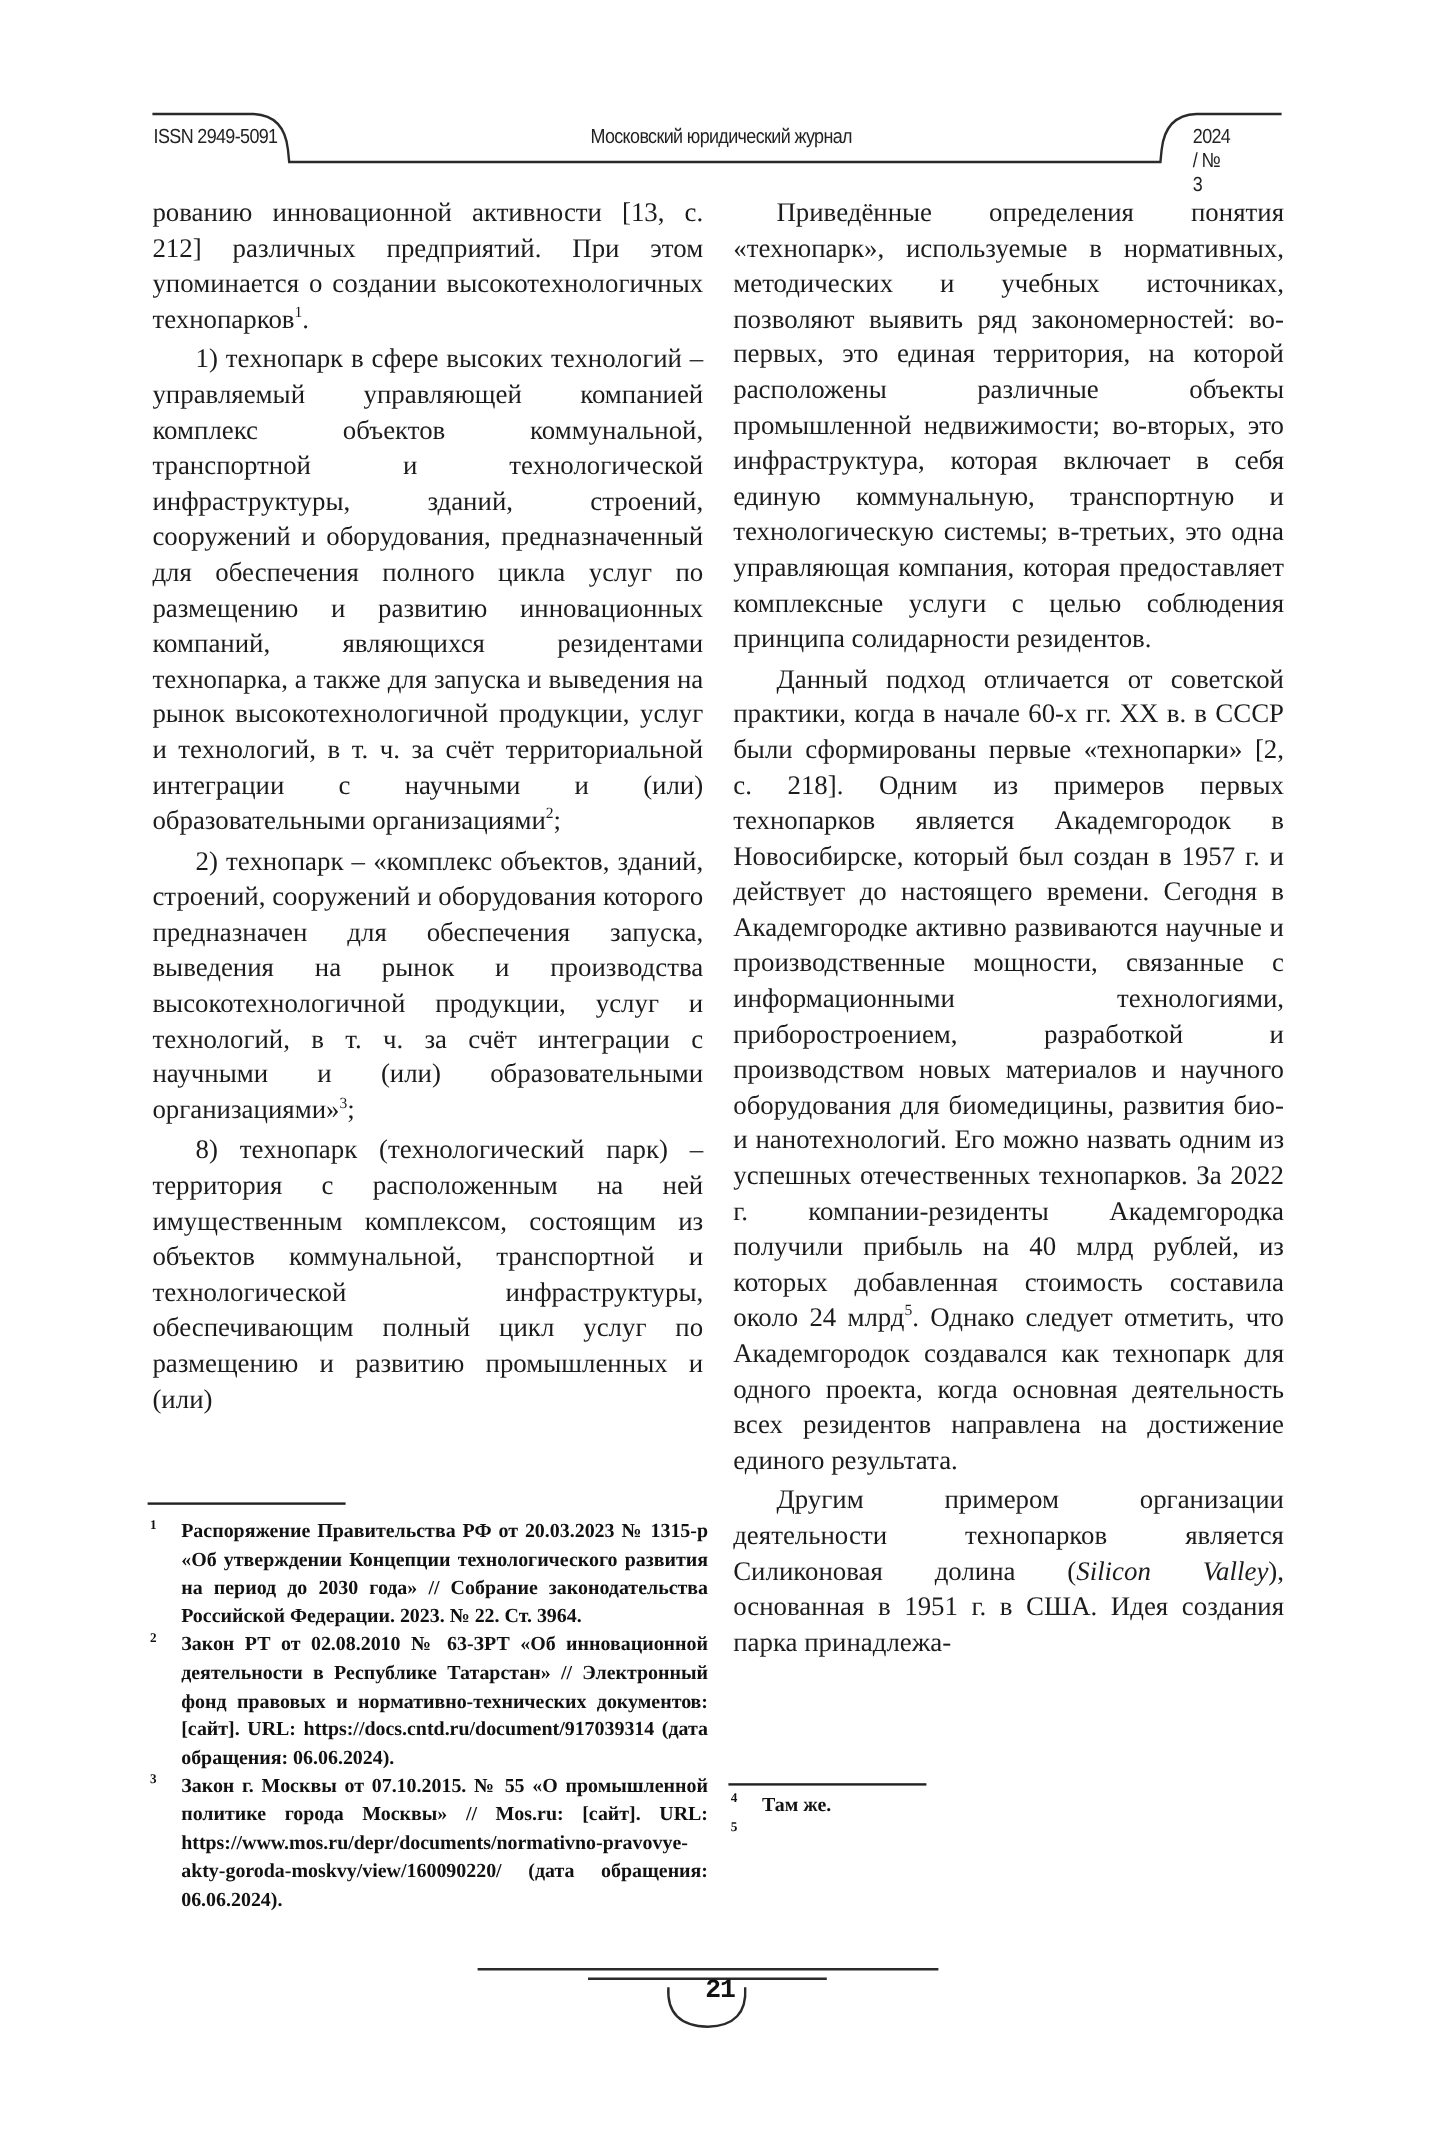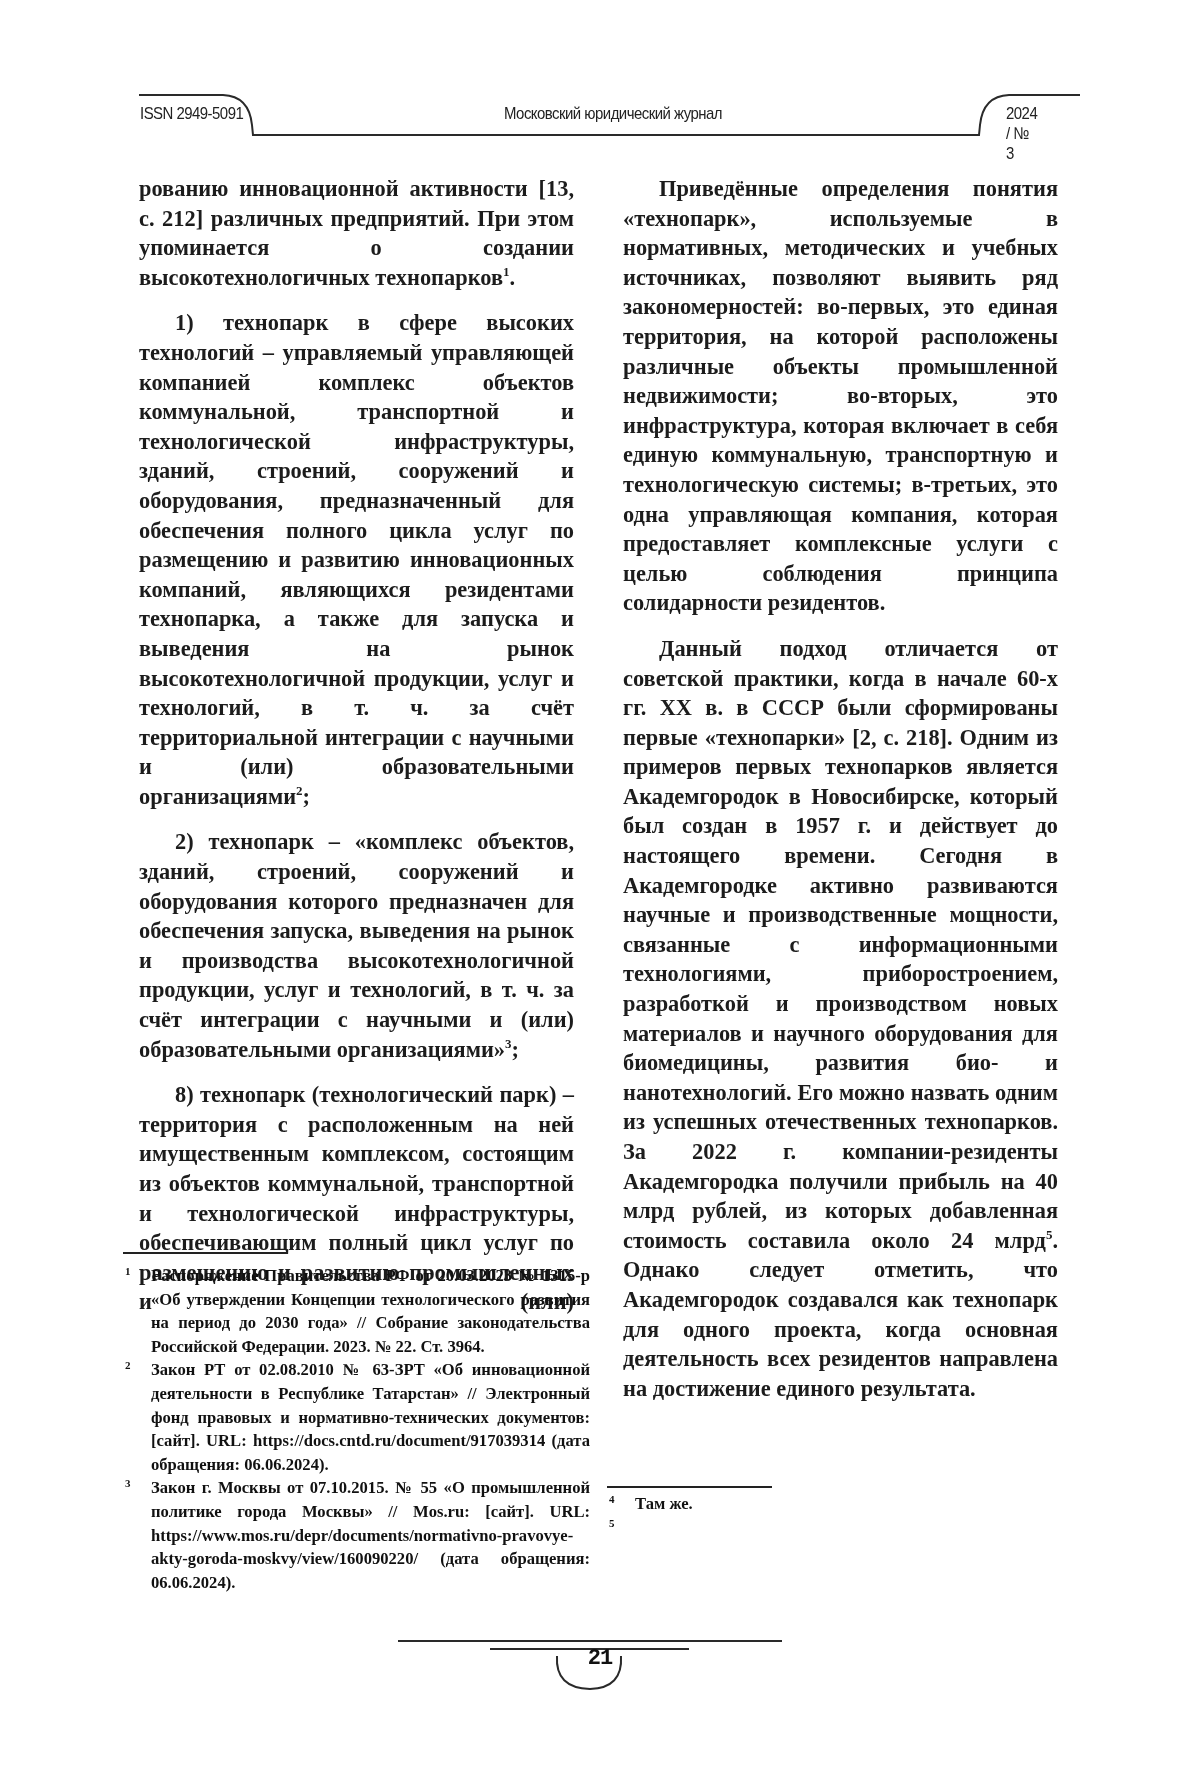--- a/index.html
+++ b/index.html
@@ -1,27 +1,27 @@
 <!DOCTYPE html>
 <html><head>
 <meta charset="utf-8">
 <style>
   html, body { margin: 0; padding: 0; background: #ffffff; }
   body { width: 1200px; height: 1783px; position: relative; overflow: hidden; color: #1a1a1a; }
-  .header { position: absolute; left: 16px; top: 0; width: 953px; height: 160px; }
+  .header { position: absolute; left: 4px; top: 0; width: 953px; height: 160px; }
   .header svg { position: absolute; left: 0; top: 0; }
   .hdr-text { position: absolute; top: 104px; font-family: "Liberation Sans", sans-serif; font-size: 17px; letter-spacing: -0.6px; transform: scaleX(0.88); transform-origin: left top; color: #222; }
   .hdr-issn { left: 124px; }
   .hdr-title { left: 488px; }
   .hdr-issue { left: 990px; }
 
   .col { position: absolute; top: 158px; width: 467px; font-family: "Liberation Serif", serif; font-size: 22.4px; line-height: 29.6px; color: #1c1c1c; }
   .col-left { left: 123px; }
   .col-right { left: 607px; }
-  .col p { margin: 16px; text-align: justify; font-weight: bold; }
+  .col p { margin: 4px; text-align: justify; }
   .col p.indent { text-indent: 36px; }
   sup { font-size: 13px; line-height: 0; vertical-align: 9px; }
   i { font-style: italic; }
 
   .fn-rule { position: absolute; height: 2px; background: #222; width: 165px; }
   .fn-block { position: absolute; width: 467px; font-family: "Liberation Serif", serif; font-size: 16.6px; line-height: 23.6px; color: #111; font-weight: bold; }
   .fn { position: relative; padding-left: 28px; text-align: justify; margin: 0; }
   .fn .num { position: absolute; left: 2px; top: -4px; font-size: 11px; }
   .fn-left { left: 123px; top: 1264px; }
   .fn-right { left: 607px; top: 1492px; }
@@ -44,20 +44,21 @@
 <div class="col col-left">
   <p><span>рованию инновационной активности [13, с. 212] различных предприятий. При этом упоминается о создании высокотехнологичных технопарков</span><sup>1</sup><span>.</span></p>
   <p class="indent"><span>1) технопарк в сфере высоких технологий – управляемый управляющей компанией комплекс объектов коммунальной, транспортной и технологической инфраструктуры, зданий, строений, сооружений и оборудования, предназначенный для обеспечения полного цикла услуг по размещению и развитию инновационных компаний, являющихся резидентами технопарка, а также для запуска и выведения на рынок высокотехнологичной продукции, услуг и технологий, в т. ч. за счёт территориальной интеграции с научными и (или) образовательными организациями</span><sup>2</sup><span>;</span></p>
   <p class="indent"><span>2) технопарк – «комплекс объектов, зданий, строений, сооружений и оборудования которого предназначен для обеспечения запуска, выведения на рынок и производства высокотехнологичной продукции, услуг и технологий, в т. ч. за счёт интеграции с научными и (или) образовательными организациями»</span><sup>3</sup><span>;</span></p>
   <p class="indent" style="text-align-last: justify;"><span>8) технопарк (технологический парк) – территория с расположенным на ней имущественным комплексом, состоящим из объектов коммунальной, транспортной и технологической инфраструктуры, обеспечивающим полный цикл услуг по размещению и развитию промышленных и (или)</span></p>
 </div>
 
 <div class="col col-right">
   <p class="indent"><span>Приведённые определения понятия «технопарк», используемые в нормативных, методических и учебных источниках, позволяют выявить ряд закономерностей: во-первых, это единая территория, на которой расположены различные объекты промышленной недвижимости; во-вторых, это инфраструктура, которая включает в себя единую коммунальную, транспортную и технологическую системы; в-третьих, это одна управляющая компания, которая предоставляет комплексные услуги с целью соблюдения принципа солидарности резидентов.</span></p>
   <p class="indent"><span>Данный подход отличается от советской практики, когда в начале 60-х гг. XX в. в СССР были сформированы первые «технопарки» [2, с. 218]. Одним из примеров первых технопарков является Академгородок в Новосибирске, который был создан в 1957 г. и действует до настоящего времени. Сегодня в Академгородке активно развиваются научные и производственные мощности, связанные с информационными технологиями, приборостроением, разработкой и производством новых материалов и научного оборудования для биомедицины, развития био- и нанотехнологий. Его можно назвать одним из успешных отечественных технопарков. За 2022 г. компании-резиденты Академгородка получили прибыль на 40 млрд рублей, из которых добавленная стоимость составила около 24 млрд</span><sup>5</sup><span>. Однако следует отметить, что Академгородок создавался как технопарк для одного проекта, когда основная деятельность всех резидентов направлена на достижение единого результата.</span></p>
+  <p class="indent"><span>Другим примером организации деятельности технопарков является Силиконовая долина (</span><i>Silicon Valley</i><span>), основанная в 1951 г. в США. Идея создания парка принадлежа-</span></p>
 </div>
 
 <div class="fn-rule" style="left:123px; top:1252px;"></div>
 <div class="fn-block fn-left">
   <p class="fn"><span class="num">1</span><span>Распоряжение Правительства РФ от 20.03.2023 № 1315-р «Об утверждении Концепции технологического развития на период до 2030 года» // Собрание законодательства Российской Федерации. 2023. № 22. Ст. 3964.</span></p>
   <p class="fn"><span class="num">2</span><span>Закон РТ от 02.08.2010 № 63-ЗРТ «Об инновационной деятельности в Республике Татарстан» // Электронный фонд правовых и нормативно-технических документов: [сайт]. URL: https://docs.cntd.ru/document/917039314 (дата обращения: 06.06.2024).</span></p>
   <p class="fn"><span class="num">3</span><span>Закон г. Москвы от 07.10.2015. № 55 «О промышленной политике города Москвы» // Mos.ru: [сайт]. URL: https://www.mos.ru/depr/documents/normativno-pravovye-akty-goroda-moskvy/view/160090220/ (дата обращения: 06.06.2024).</span></p>
 </div>
 
 <div class="fn-rule" style="left:607px; top:1486px;"></div>

